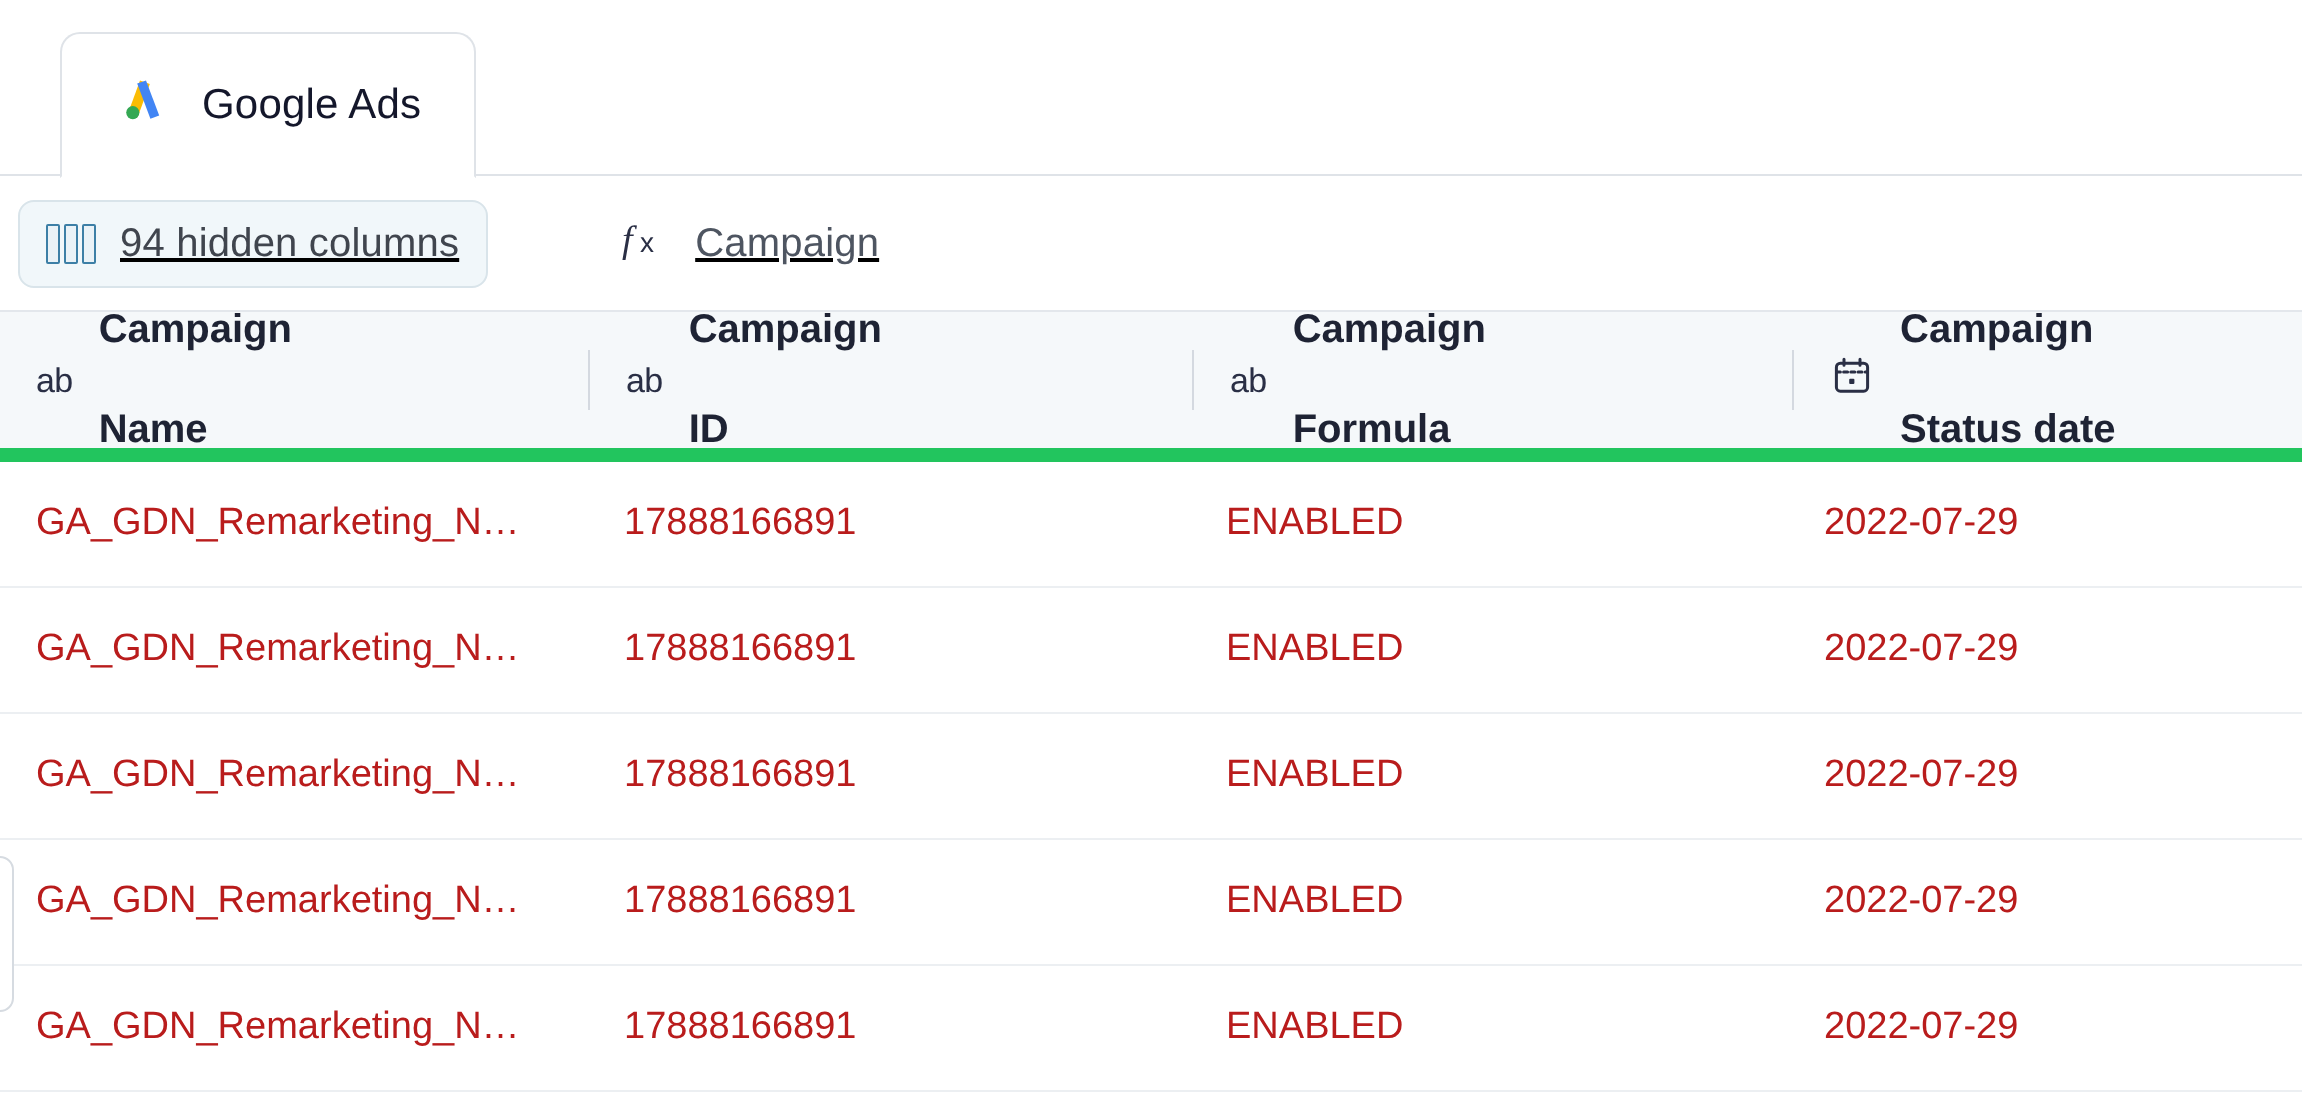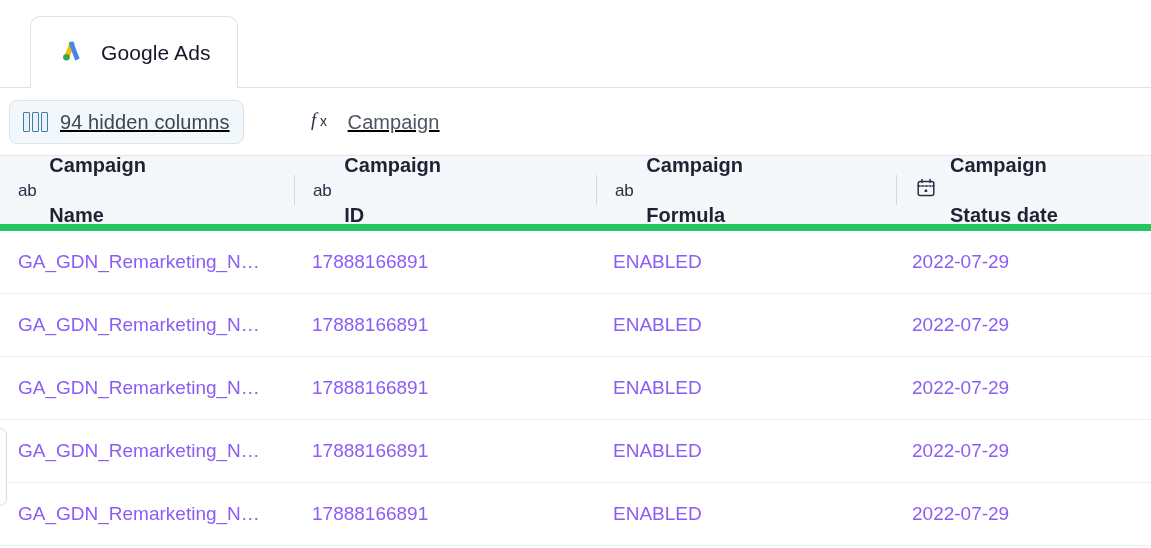--- a/index.html
+++ b/index.html
@@ -150,21 +150,21 @@
     display: flex;
     height: 63px;
     align-items: center;
     border-bottom: 1px solid #eceff2;
     background: #ffffff;
   }
   .cell {
     flex: 0 0 auto;
     padding-left: 18px;
     font-size: 19px;
-    color: #8b5cf6;
+    color: #b91c1c;
     white-space: nowrap;
     overflow: hidden;
   }
 
   
   .c0 { width: 294px; }
   .c1 { width: 301px; }
   .c2 { width: 299px; }
   .c3 { width: 256px; }
 

